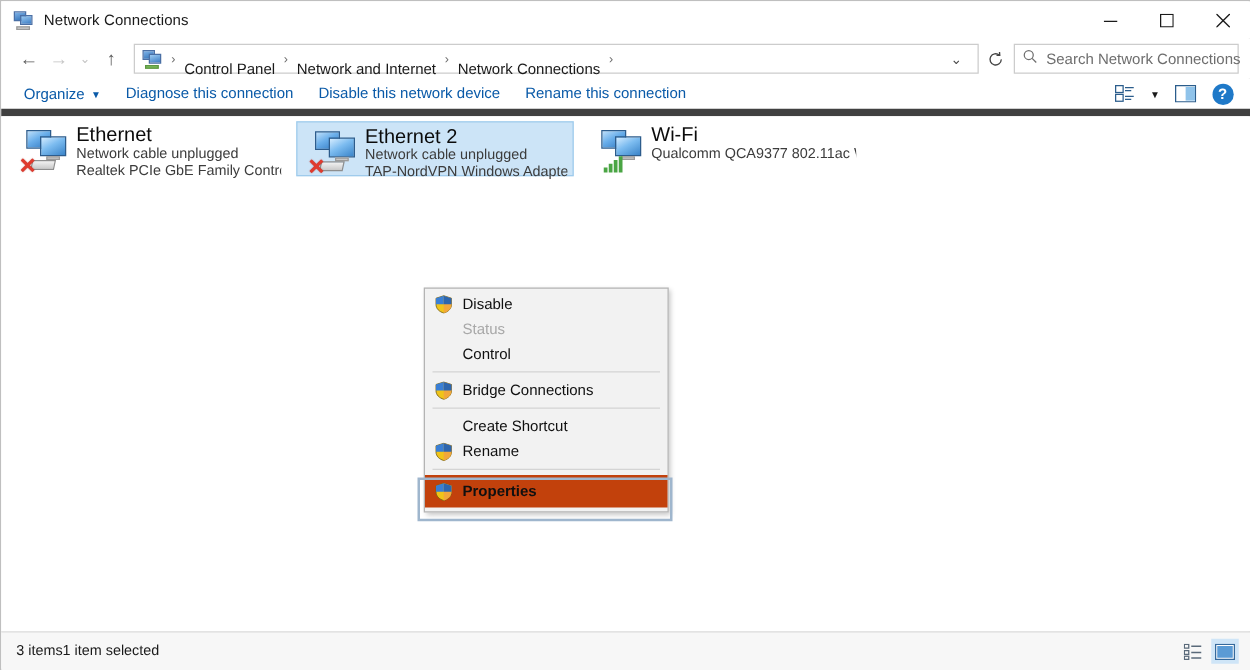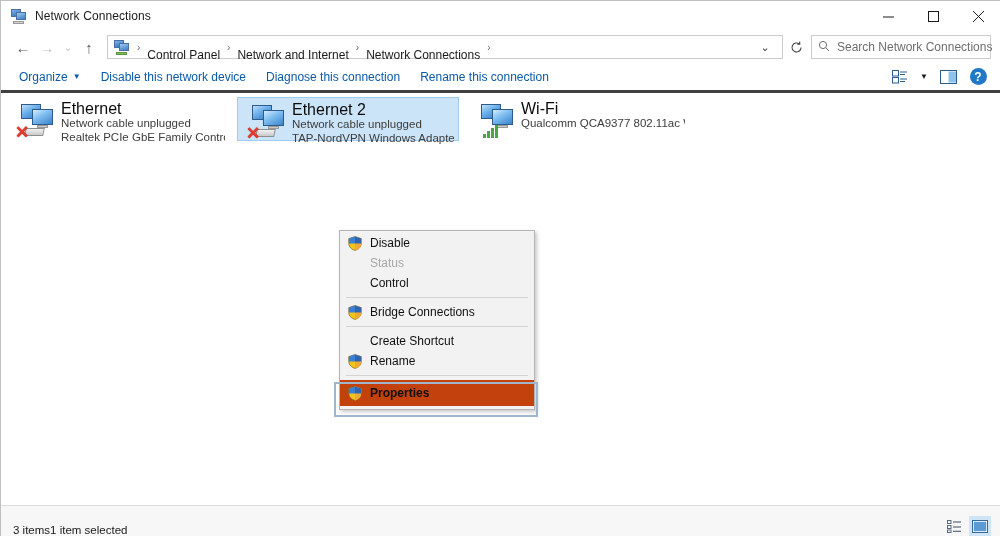--- a/index.html
+++ b/index.html
@@ -72,22 +72,22 @@
   .searchbox {
     width: 180px; height: 24px; margin-right: 10px; margin-left: 2px;
     border: 1px solid #cccccc; background:#fff;
     display:flex; align-items:center; padding-left: 6px; flex:none;
   }
   .search-ph { font-size: 12px; color: #6e6e6e; margin-left: 7px; white-space: nowrap;}
 
   
   .commandbar {
     position: absolute; left: 0; top: 62px; width: 1000px; height: 30px;
-    background: #ffffff; border-bottom: 3px solid #404040;
-    display: flex; align-items: center;
+    background: #ffffff; border-bottom: 6px solid #404040;
+    display: flex; 
   }
   .cmd {
     font-size: 12px; color: #0a5aa8; padding: 4px 10px; white-space: nowrap;
   }
   .cmd.organize { margin-left: 8px; display:flex; align-items:center; gap:5px; }
   .caret { font-size: 8px; color:#0a5aa8; }
   .cmd-right { margin-left: auto; display:flex; align-items:center; padding-right: 10px; gap: 4px;}
   .icon-btn { width: 26px; height: 22px; display:flex; align-items:center; justify-content:center; }
   .help-circle {
     width: 17px; height: 17px; border-radius: 50%;
@@ -164,21 +164,21 @@
   .ctx-item.disabled .lbl { color: #a8a8a8; }
   .ctx-item.emph { background: #c2410c; }
   .ctx-item.emph .lbl { font-weight: bold; }
   .ctx-sep { height: 1px; background: #d4d4d4; margin: 4px 6px 4px 6px; }
   .shield { width: 14px; height: 15px; position: relative; display:block; }
 
   
   .statusbar {
     position: absolute; left: 0; top: 504px; width: 1000px; height: 31px;
     background: #f7f7f7; border-top: 1px solid #dcdcdc;
-    display: flex; align-items: flex-end;
+    display: flex; align-items: center;
   }
   .status-text { font-size: 11.5px; color: #1a1a1a; }
   .status-text.first { margin-left: 12px; }
   .status-text.second { }
   .status-views { margin-left: auto; display:flex; align-items:center; gap:4px; padding-right: 10px;}
   .vbtn { width: 22px; height: 20px; display:flex; align-items:center; justify-content:center; }
   .vbtn.active { background: #cfe5f7; }
 </style>
 </head>
 <body>
@@ -252,22 +252,22 @@
         <span class="search-ph">Search Network Connections</span>
       </div>
     </div>
   </div>
 
   <div class="commandbar">
     <div class="cmd organize">
       <span>Organize</span>
       <span class="caret">▼</span>
     </div>
+    <div class="cmd">Diagnose this connection</div>
     <div class="cmd">Disable this network device</div>
-    <div class="cmd">Diagnose this connection</div>
     <div class="cmd">Rename this connection</div>
 
     <div class="cmd-right">
       <div class="icon-btn">
         <svg width="16" height="14" viewBox="0 0 16 14">
           <rect x="0.5" y="0.5" width="6" height="5.5" fill="none" stroke="#2b5d8c" stroke-width="1"></rect>
           <rect x="0.5" y="7.5" width="6" height="5.5" fill="none" stroke="#2b5d8c" stroke-width="1"></rect>
           <line x1="8" y1="2" x2="15" y2="2" stroke="#2b5d8c" stroke-width="1"></line>
           <line x1="8" y1="4.5" x2="13" y2="4.5" stroke="#2b5d8c" stroke-width="1"></line>
           <line x1="8" y1="9" x2="15" y2="9" stroke="#2b5d8c" stroke-width="1"></line>

